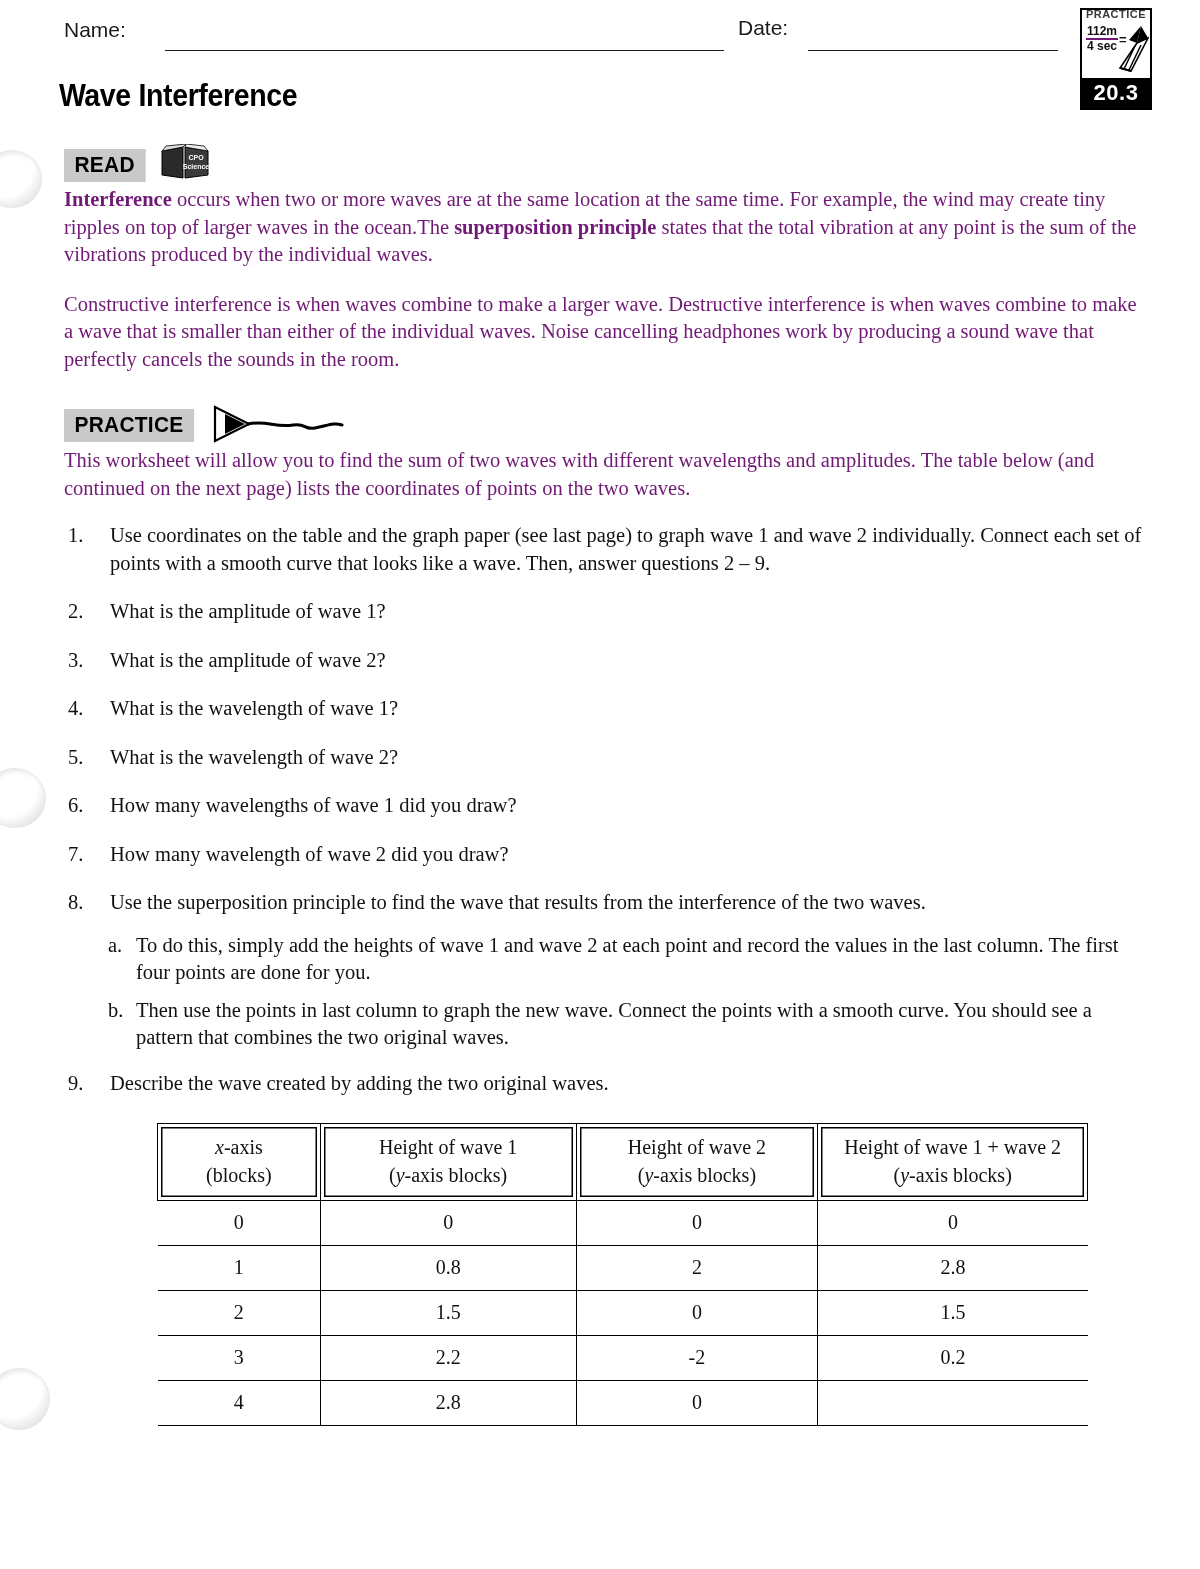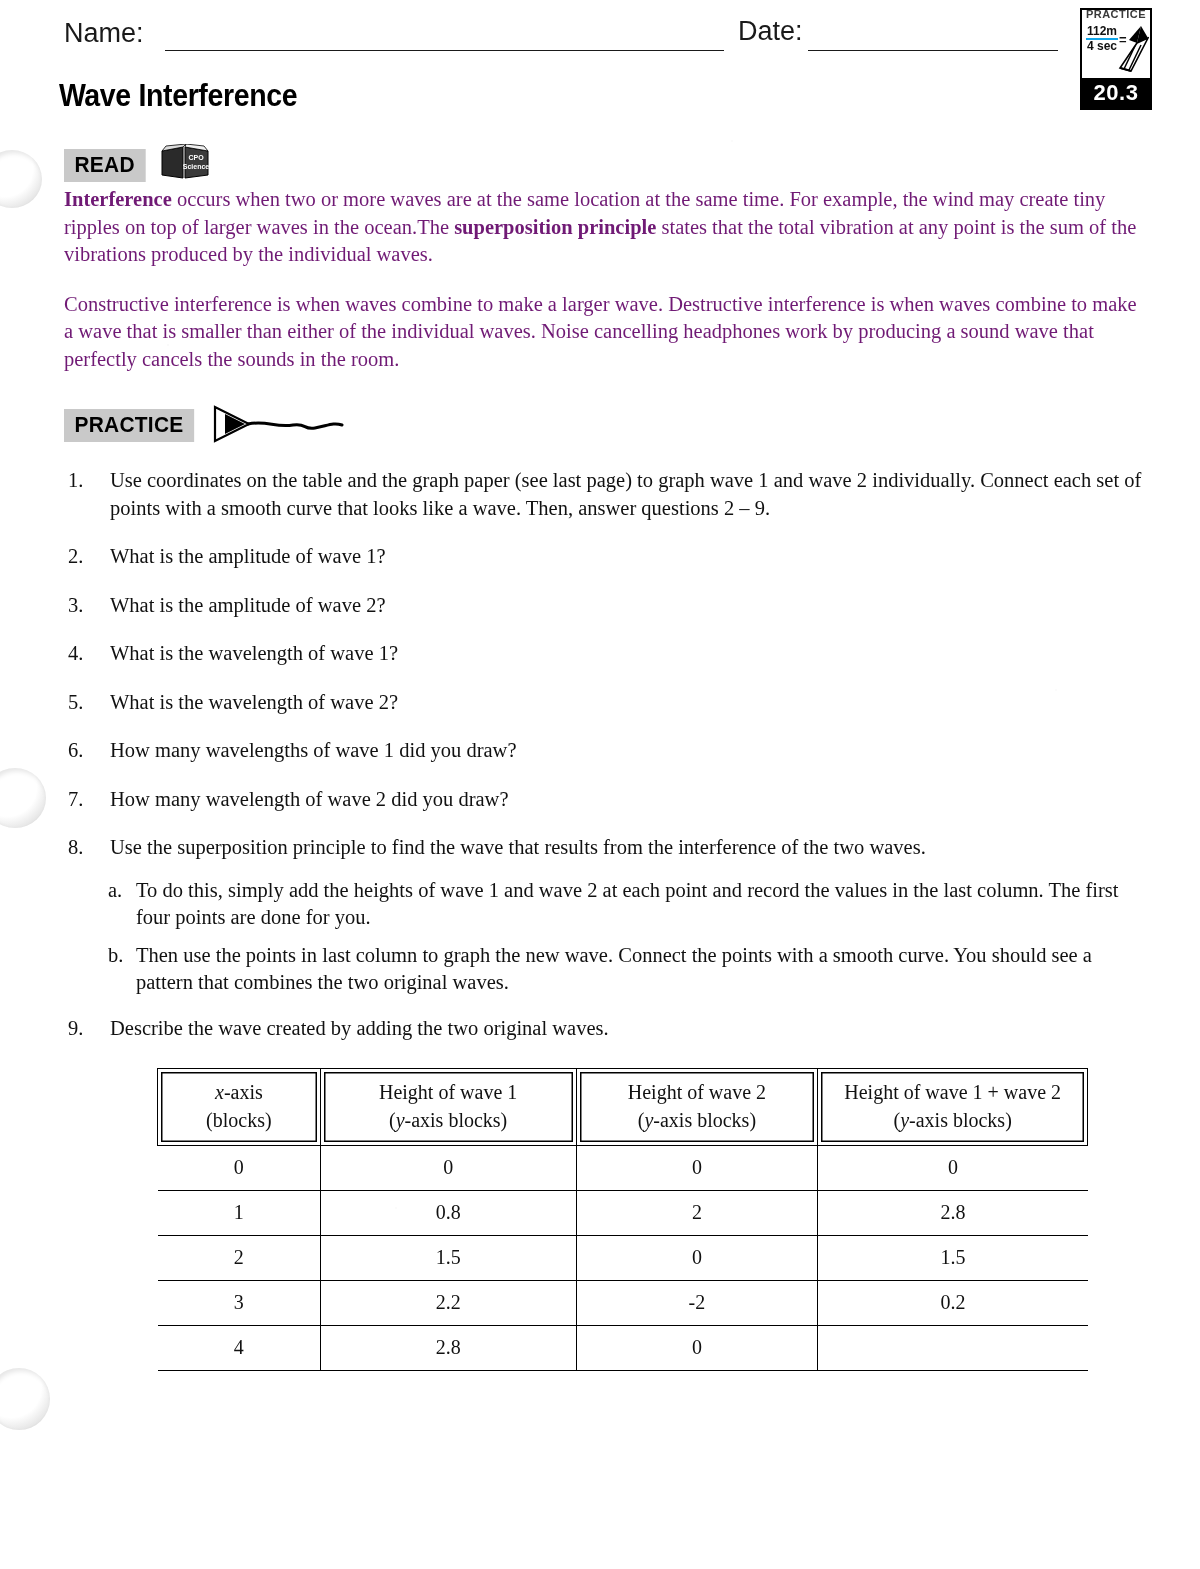--- a/index.html
+++ b/index.html
@@ -41,21 +41,21 @@
 
   
   .hdr {
     position: relative;
     height: 72px;
     padding: 0 0 0 64px;
   }
   .hdr-name-label, .hdr-date-label {
     position: absolute;
     font-family: "Liberation Sans", sans-serif;
-    font-size: 27px;
+    font-size: 21px;
     color: #1a1a1a;
     top: 18px;
   }
   .hdr-name-label { left: 64px; }
   .hdr-date-label { left: 738px; top: 16px; }
   .rule {
     position: absolute;
     height: 0;
     border-bottom: 1.6px solid #1a1a1a;
     top: 50px;
@@ -92,21 +92,21 @@
   }
   .frac {
     display: inline-block;
     font-family: "Liberation Sans", sans-serif;
     font-size: 12px;
     font-weight: bold;
     line-height: 13px;
     text-align: center;
     vertical-align: middle;
   }
-  .frac .num { border-bottom: 2px solid #0ea5e9; padding: 0 1px; display: block; }
+  .frac .num { border-bottom: 2px solid #701a75; padding: 0 1px; display: block; }
   .frac .den { padding: 0 1px; display: block; }
   .eq {
     display: inline-block;
     font-family: "Liberation Sans", sans-serif;
     font-size: 13px;
     font-weight: bold;
     vertical-align: middle;
     margin-left: 1px;
   }
   .pencil { position: absolute; right: 1px; top: 2px; }
@@ -299,20 +299,23 @@
     <span class="badge badge-practice">PRACTICE</span>
     <span class="pencil-icon">
       <svg width="135" height="40" viewBox="0 0 135 40">
         <polygon points="4,4 4,38 38,21" fill="#ffffff" stroke="#000" stroke-width="2.2"></polygon>
         <polygon points="14,11 14,31 34,21" fill="#000"></polygon>
         <path d="M37,21 C56,17 64,25 82,22 C96,20 92,27 104,25 C116,23 122,19 131,22" fill="none" stroke="#000" stroke-width="3" stroke-linecap="round"></path>
       </svg>
     </span>
   </div>
 
+  <div class="body-col">
+    <p class="para p-practice-intro">This worksheet will allow you to find the sum of two waves with different wavelengths and amplitudes. The table below (and continued on the next page) lists the coordinates of points on the two waves.</p>
+  </div>
 
   <div class="qlist">
 
     <div class="qitem loose">
       <span class="qnum">1.</span>
       <span class="qtext">Use coordinates on the table and the graph paper (see last page) to graph wave 1 and wave 2 individually. Connect each set of points with a smooth curve that looks like a wave. Then, answer questions 2 – 9.</span>
     </div>
 
     <div class="qitem loose">
       <span class="qnum">2.</span>

